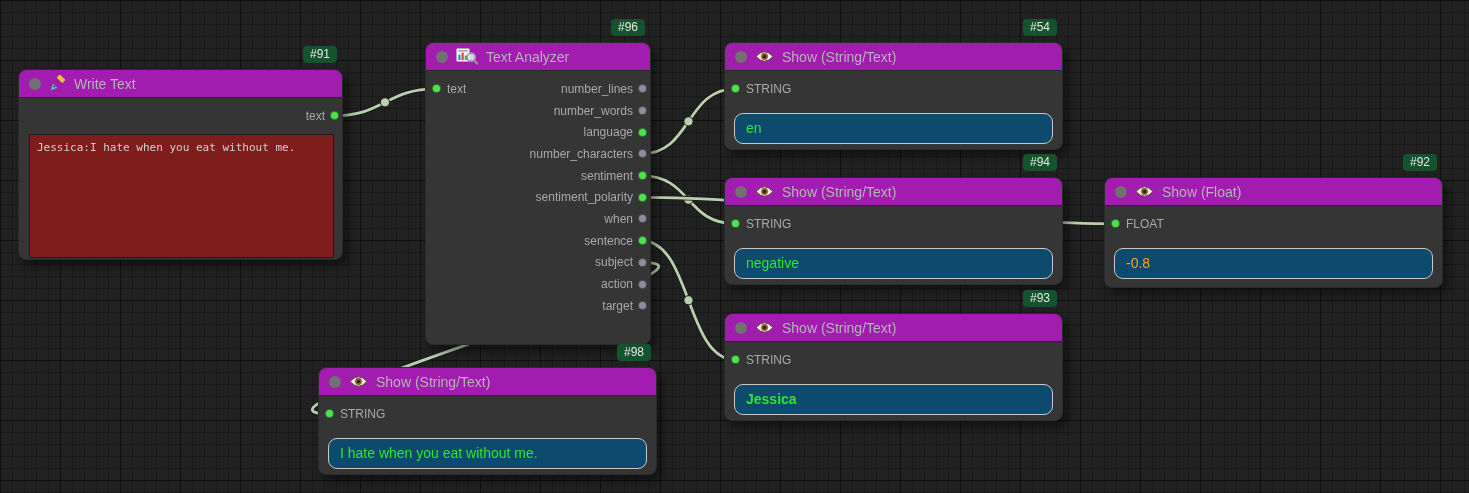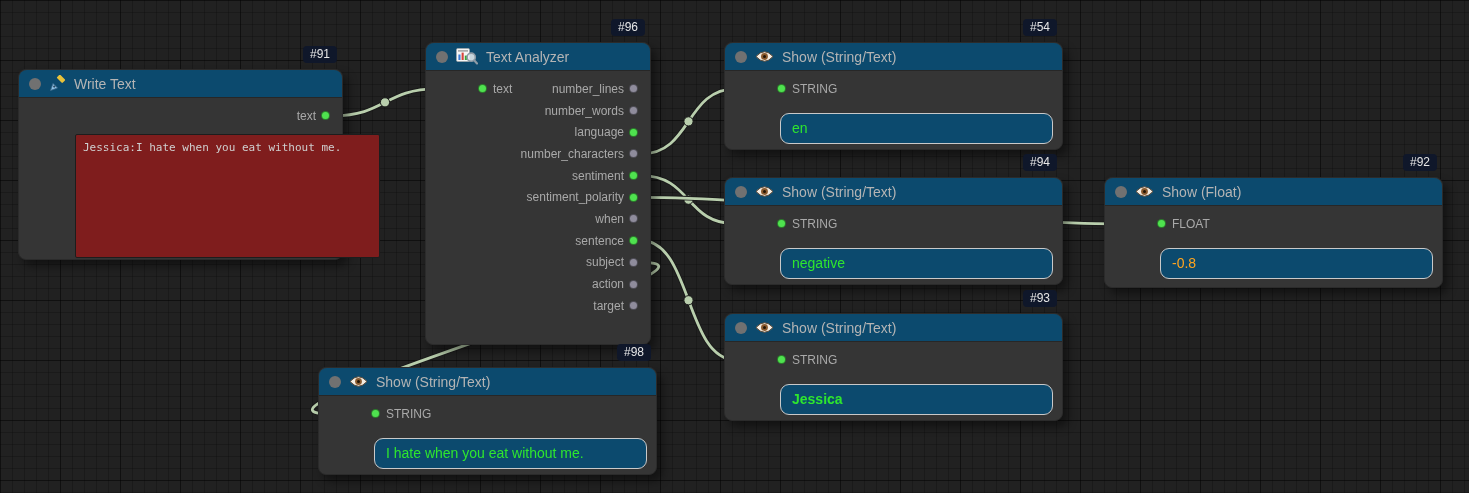--- a/index.html
+++ b/index.html
@@ -14,34 +14,34 @@
     background-size:60px 60px,60px 60px,12px 12px,12px 12px;
     font-family:"Liberation Sans", sans-serif;
   }
   #wires{position:absolute;left:0;top:0;width:1469px;height:493px;z-index:1;}
   .node{
     position:absolute;z-index:2;background:#353535;border:1px solid #2b2b2b;
     border-radius:8px;box-shadow:5px 6px 10px rgba(0,0,0,.45);
     box-sizing:border-box;
   }
   .node-header{
-    height:28px;background:#0c4a6e;border-radius:8px 8px 0 0;
+    height:28px;background:#a21caf;border-radius:8px 8px 0 0;
     border-bottom:1px solid #272727;display:flex;align-items:center;
     padding:0 10px;gap:8px;box-sizing:border-box;
   }
   .node-title{color:#b4b4b4;font-size:14px;white-space:nowrap;}
   .toggle-dot{width:12px;height:12px;border-radius:50%;background:#717171;flex:0 0 auto;}
   .hicon{display:flex;align-items:center;flex:0 0 auto;}
   .badge{
-    position:absolute;top:-24px;right:5px;background:#0f172a;color:#e6e6e6;
+    position:absolute;top:-24px;right:5px;background:#14532d;color:#e6e6e6;
     font-size:12px;line-height:17px;padding:0 7px;border-radius:4px;
   }
-  .node-body{position:relative;padding-top:7px;margin-left:46px;}
+  .node-body{position:relative;padding-top:7px;}
   .prow{height:21.7px;display:flex;align-items:center;box-sizing:border-box;}
-  .prow.out{justify-content:flex-end;padding-right:12px;}
+  .prow.out{justify-content:flex-end;padding-right:3px;}
   .prow.in{justify-content:flex-start;padding-left:6px;}
   .pdot{width:9px;height:9px;border-radius:50%;background:#8f8c9c;
         border:1px solid rgba(0,0,0,.45);box-sizing:border-box;flex:0 0 auto;}
   .pdot.connected{background:#4fe24f;}
   .plabel{color:#a9a9a9;font-size:12px;white-space:nowrap;}
   .prow.out .plabel{margin-right:5px;}
   .prow.in .plabel{margin-left:6px;}
   .abs-in{position:absolute;top:7px;left:0;right:auto;}
   .value-box{
     margin:13px 9px 0 9px;height:31px;background:#0c4a6e;

